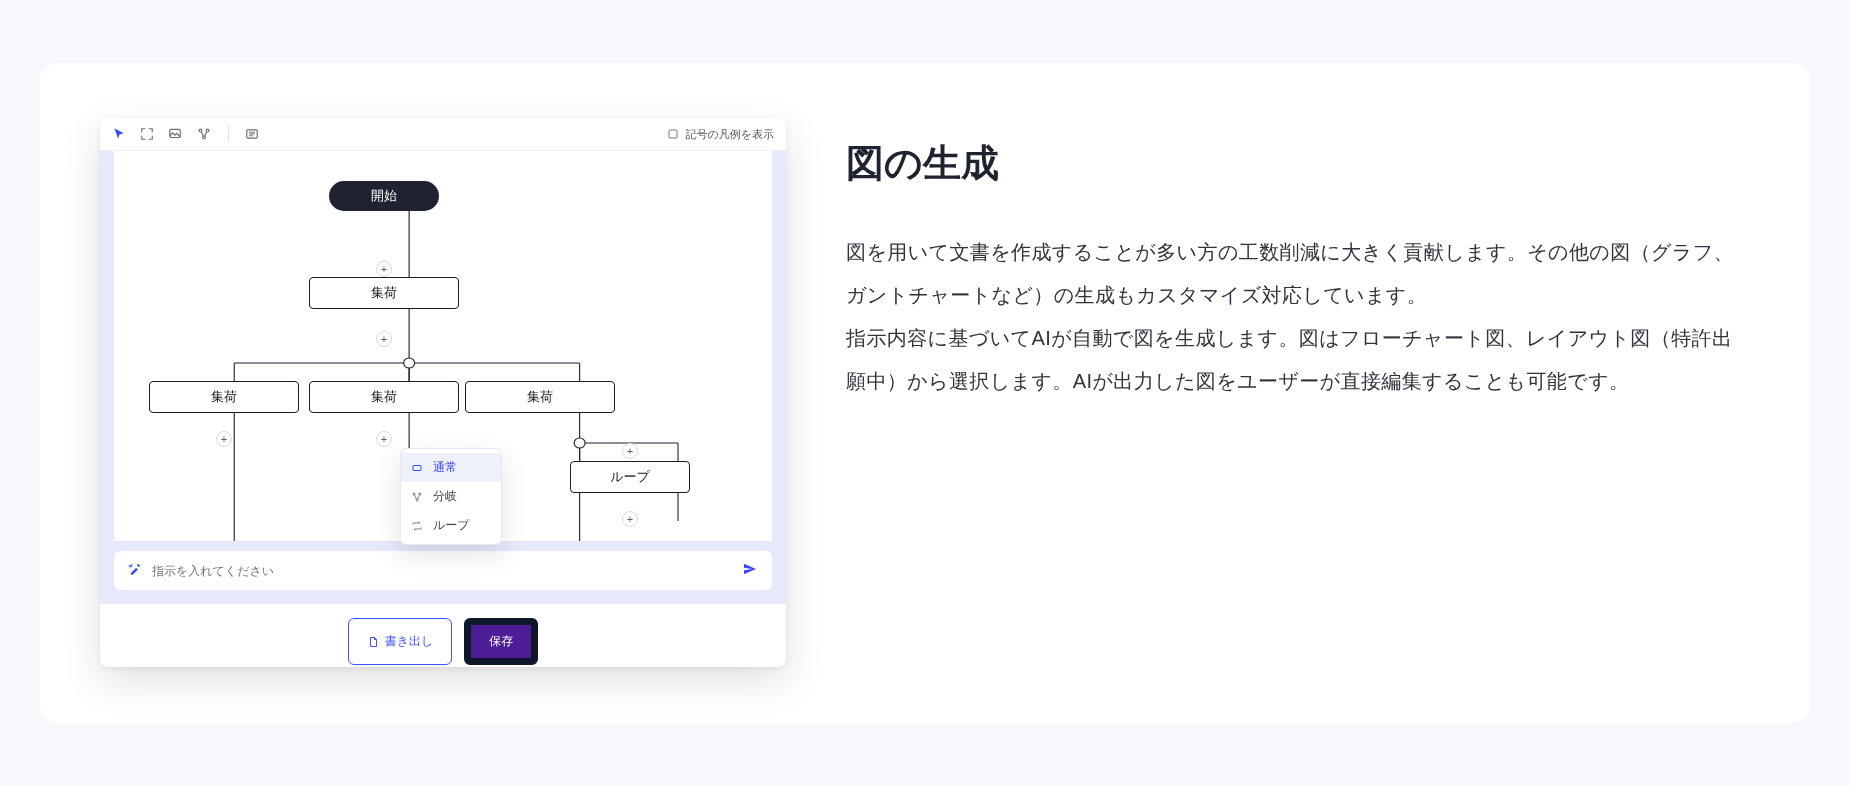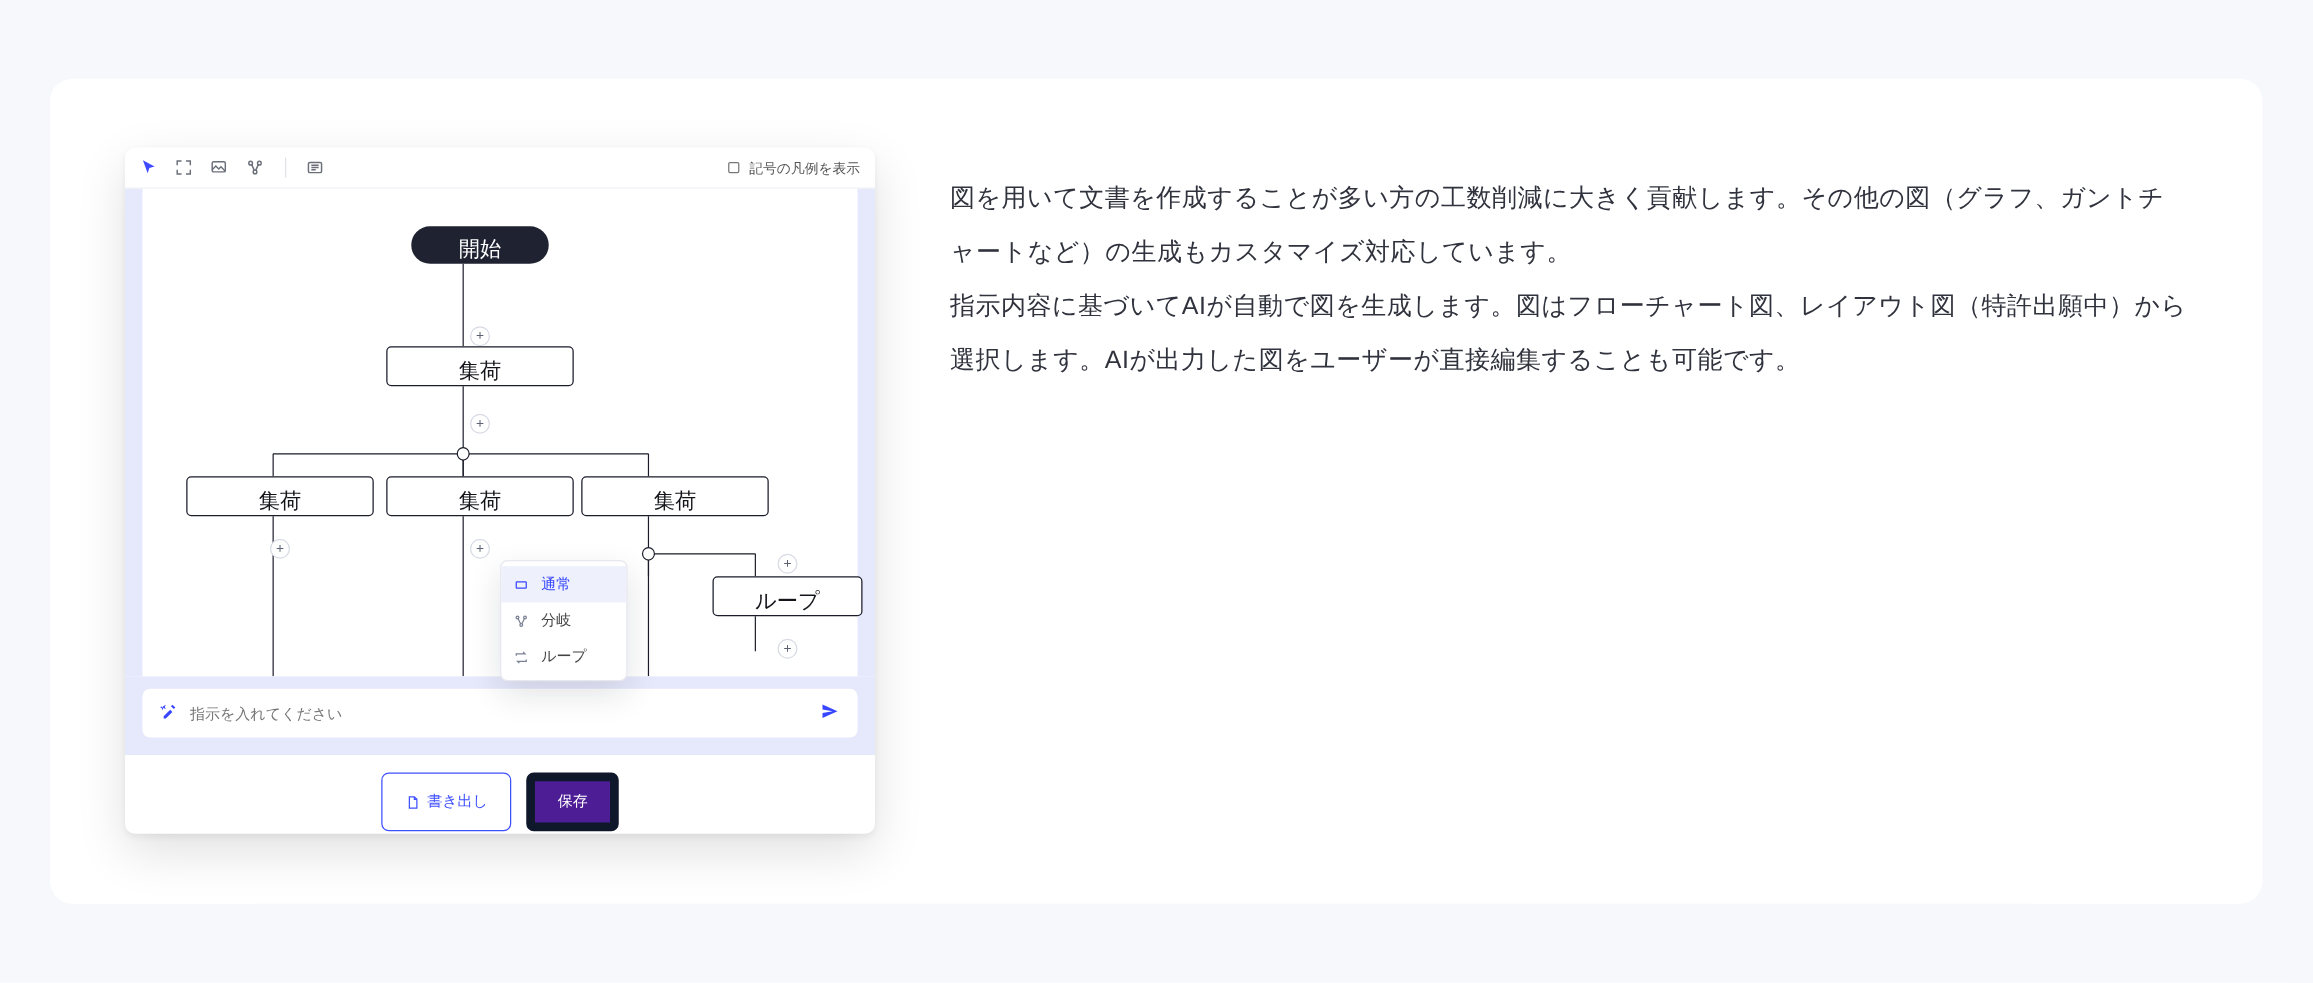--- a/index.html
+++ b/index.html
@@ -17,21 +17,21 @@
     border-radius: 18px;
     width: 1770px;
     height: 660px;
     display: flex;
     align-items: flex-start;
     gap: 60px;
     padding: 55px 60px;
   }
   
   .app {
-    width: 600px;
+    width: 686px;
     background: #fff;
     border-radius: 8px;
     box-shadow: 0 14px 40px rgba(0,0,0,.12), 0 2px 6px rgba(0,0,0,.06);
     display: flex;
     flex-direction: column;
   }
   .toolbar {
     display: flex;
     align-items: center;
     padding: 8px 12px;
@@ -63,23 +63,23 @@
     width: 100%;
     height: 100%;
     pointer-events: none;
   }
   .node {
     position: absolute;
     transform: translateX(-50%);
     background: #fff;
     border: 1px solid #1a1c29;
     border-radius: 4px;
-    font-size: 17px;
-    display: flex;
-    align-items: flex-end;
+    font-size: 13px;
+    display: flex;
+    align-items: center;
     justify-content: center;
     color: #14151a;
   }
   .node.start {
     background: #1f2230;
     color: #fff;
     border: none;
     border-radius: 20px;
   }
   .plus {
@@ -331,17 +331,18 @@
           </svg>
         <span>書き出し</span>
       </div>
       <div class="btn primary">
         <span>保存</span>
       </div>
     </div>
   </div>
 
   <div class="right">
+    <h2>図の生成</h2>
     <p>図を用いて文書を作成することが多い方の工数削減に大きく貢献します。その他の図（グラフ、ガントチャートなど）の生成もカスタマイズ対応しています。</p>
     <p>指示内容に基づいてAIが自動で図を生成します。図はフローチャート図、レイアウト図（特許出願中）から選択します。AIが出力した図をユーザーが直接編集することも可能です。</p>
   </div>
 
 </div>
 
 </body></html>

